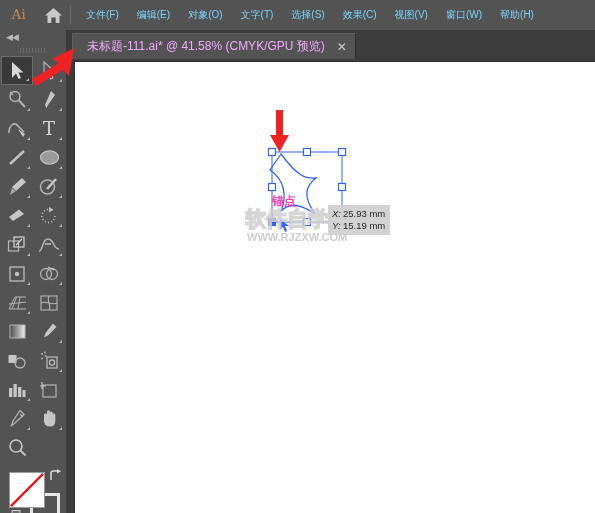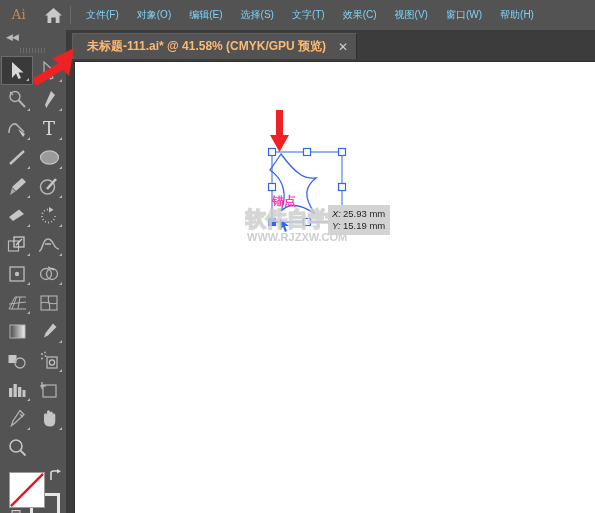--- a/index.html
+++ b/index.html
@@ -79,23 +79,22 @@
     display: flex;
     align-items: center;
     padding: 0 8px 0 14px;
     margin-left: 6px;
     border-top: 1px solid #5f5f5f;
     border-left: 1px solid #5f5f5f;
     border-right: 1px solid #2e2e2e;
   }
   .doc-tab-title {
     font-size: 12px;
-    color: #fdba74;
+    color: #f0abfc;
     white-space: nowrap;
-    font-weight: bold;
   }
   .doc-tab-close {
     margin-left: 12px;
     font-size: 12px;
     color: #cfcfcf;
     line-height: 1;
     cursor: default;
     font-family: "DejaVu Sans", sans-serif;
   }
 
@@ -267,24 +266,24 @@
   <div class="menubar">
     <div class="ai-logo">Ai</div>
     <div class="home-icon">
       <svg width="19" height="17" viewBox="0 0 19 17">
         <path d="M9.5 1 L18 8.5 L15.5 8.5 L15.5 16 L11.7 16 L11.7 10.5 L7.3 10.5 L7.3 16 L3.5 16 L3.5 8.5 L1 8.5 Z" fill="#c9c9c9"></path>
       </svg>
     </div>
     <div class="menu-sep"></div>
     <div class="menu-items">
       <div class="menu-item">文件(F)</div>
+      <div class="menu-item">编辑(E)</div>
       <div class="menu-item">对象(O)</div>
-      <div class="menu-item">编辑(E)</div>
+      <div class="menu-item">文字(T)</div>
       <div class="menu-item">选择(S)</div>
-      <div class="menu-item">文字(T)</div>
       <div class="menu-item">效果(C)</div>
       <div class="menu-item">视图(V)</div>
       <div class="menu-item">窗口(W)</div>
       <div class="menu-item">帮助(H)</div>
     </div>
   </div>
 
   <div class="tabbar">
     <div class="doc-tab">
       <span class="doc-tab-title">未标题-111.ai* @ 41.58% (CMYK/GPU 预览)</span>

